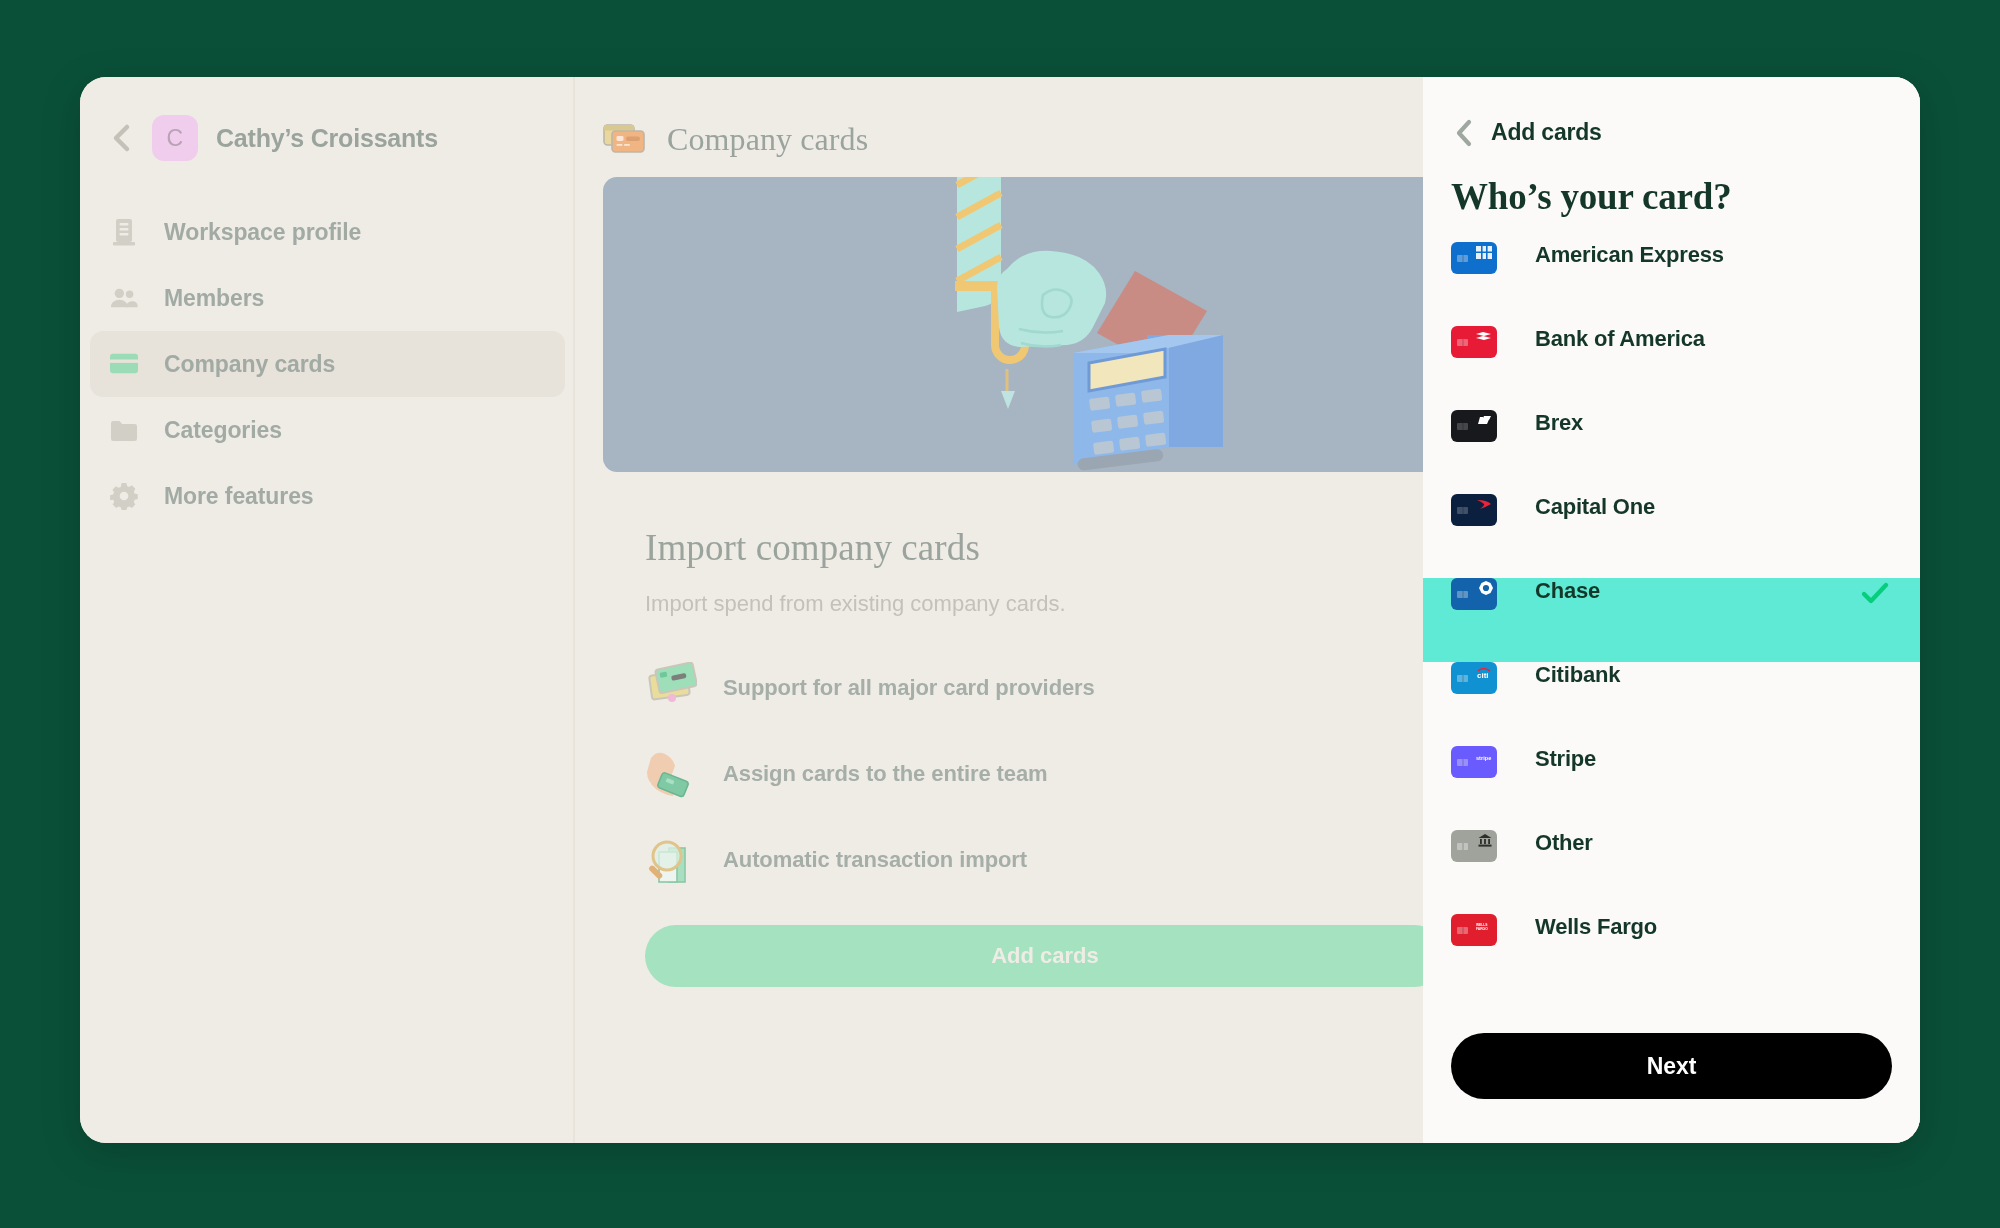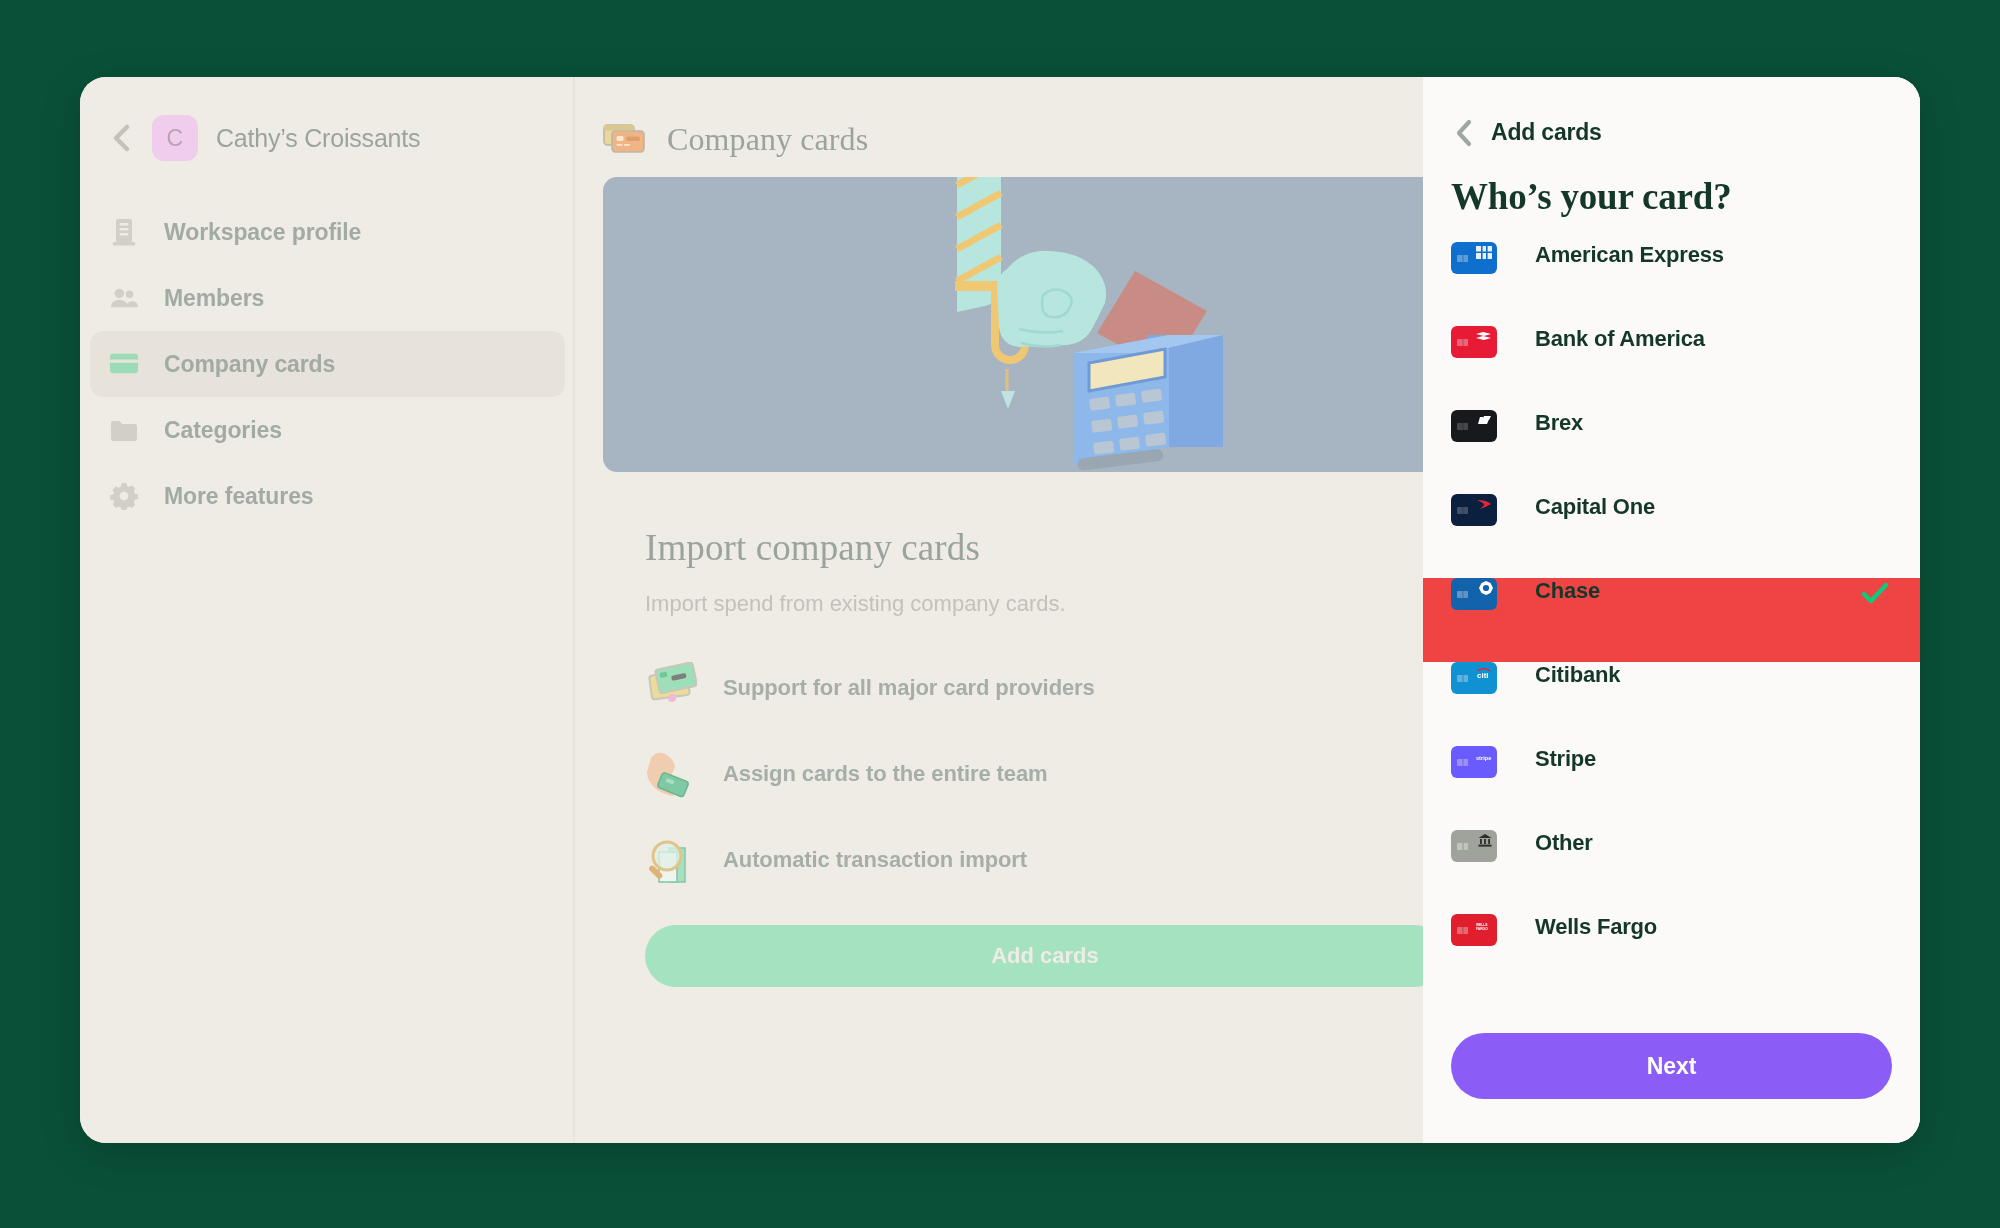--- a/index.html
+++ b/index.html
@@ -67,21 +67,21 @@
     border-radius: 12px;
     background: #f0cdec;
     color: #b9a3b6;
     display: flex; align-items: center; justify-content: center;
     font-size: 23px;
     font-weight: 400;
     letter-spacing: .3px;
   }
   .ws-name {
     font-size: 25px;
-    font-weight: 400;
+    font-weight: 700;
     color: #9aa49d;
     letter-spacing: -.2px;
     white-space: nowrap;
   }
 
   .nav {
     margin-top: 30px;
     padding: 0 10px;
   }
   .nav-item {
@@ -224,21 +224,21 @@
     overflow: hidden;
   }
   .bank-row {
     display: flex;
     align-items: flex-start;
     gap: 38px;
     height: 84px;
     padding: 0 30px 0 28px;
     cursor: pointer;
   }
-  .bank-row.selected { background: #ef4444; }
+  .bank-row.selected { background: #5eead4; }
   .bank-name {
     font-size: 22px;
     font-weight: 700;
     color: #14372a;
     letter-spacing: -.2px;
     flex: 1 1 auto;
   }
   .bank-chip {
     width: 46px; height: 32px;
     flex: 0 0 46px;
@@ -276,21 +276,21 @@
     flex: 0 0 30px;
   }
 
   .drawer-footer {
     padding: 0 28px 44px 28px;
   }
   .next-btn {
     width: 100%;
     height: 66px;
     border-radius: 33px;
-    background: #8b5cf6;
+    background: #000000;
     color: #ffffff;
     border: none;
     font-family: "Liberation Sans", sans-serif;
     font-size: 23px;
     font-weight: 700;
     cursor: pointer;
     letter-spacing: -.1px;
     margin-top: 39px;
   }
 </style>

